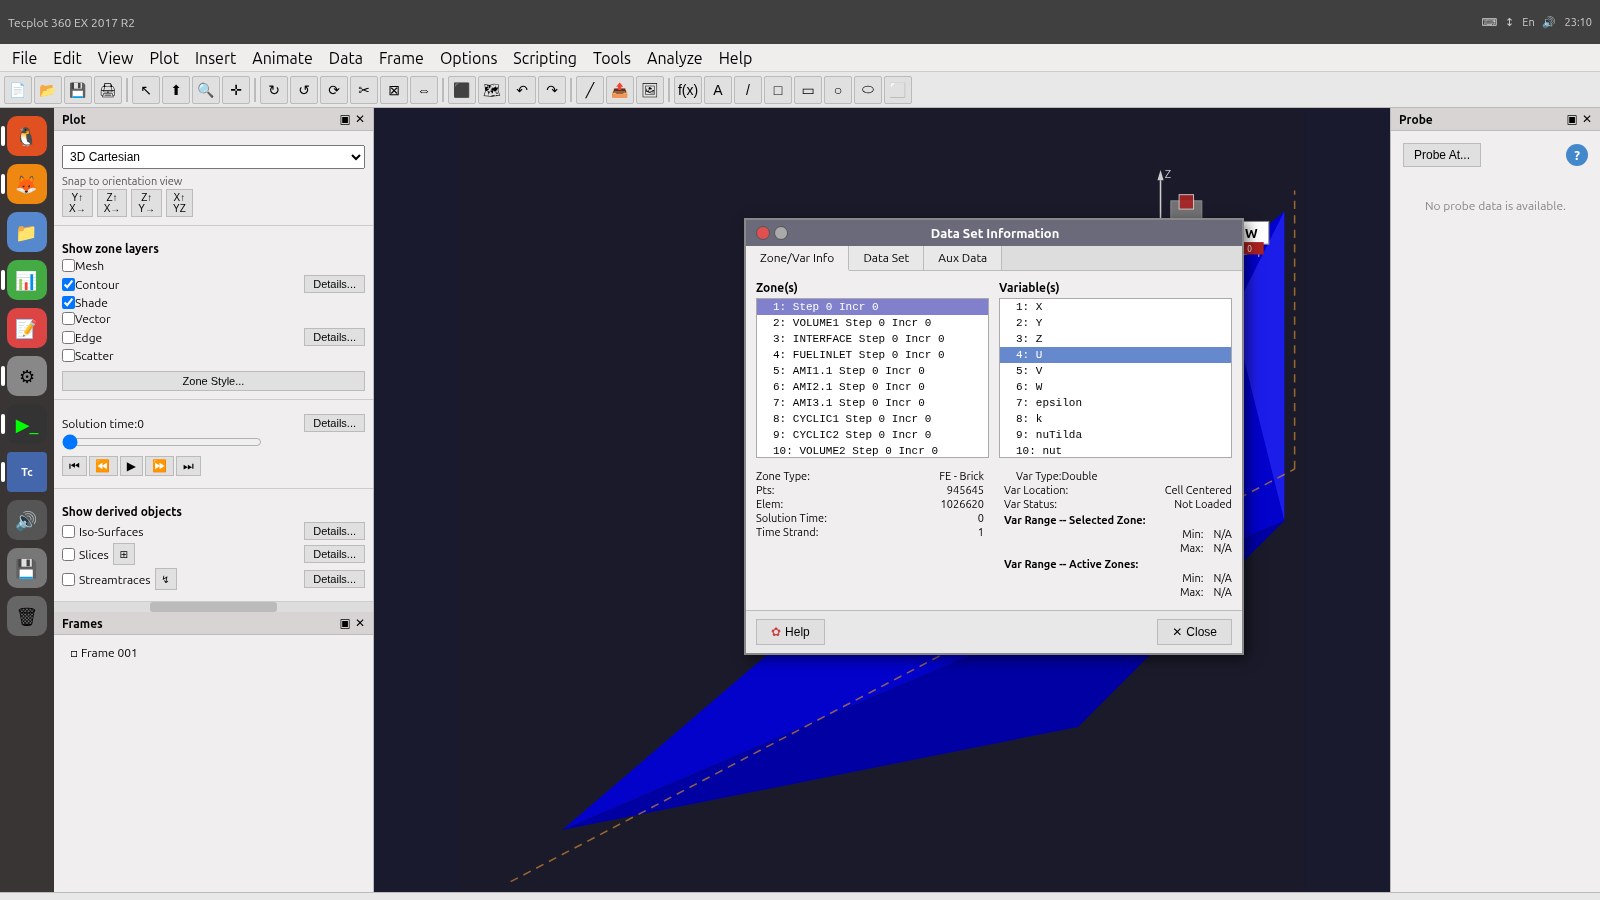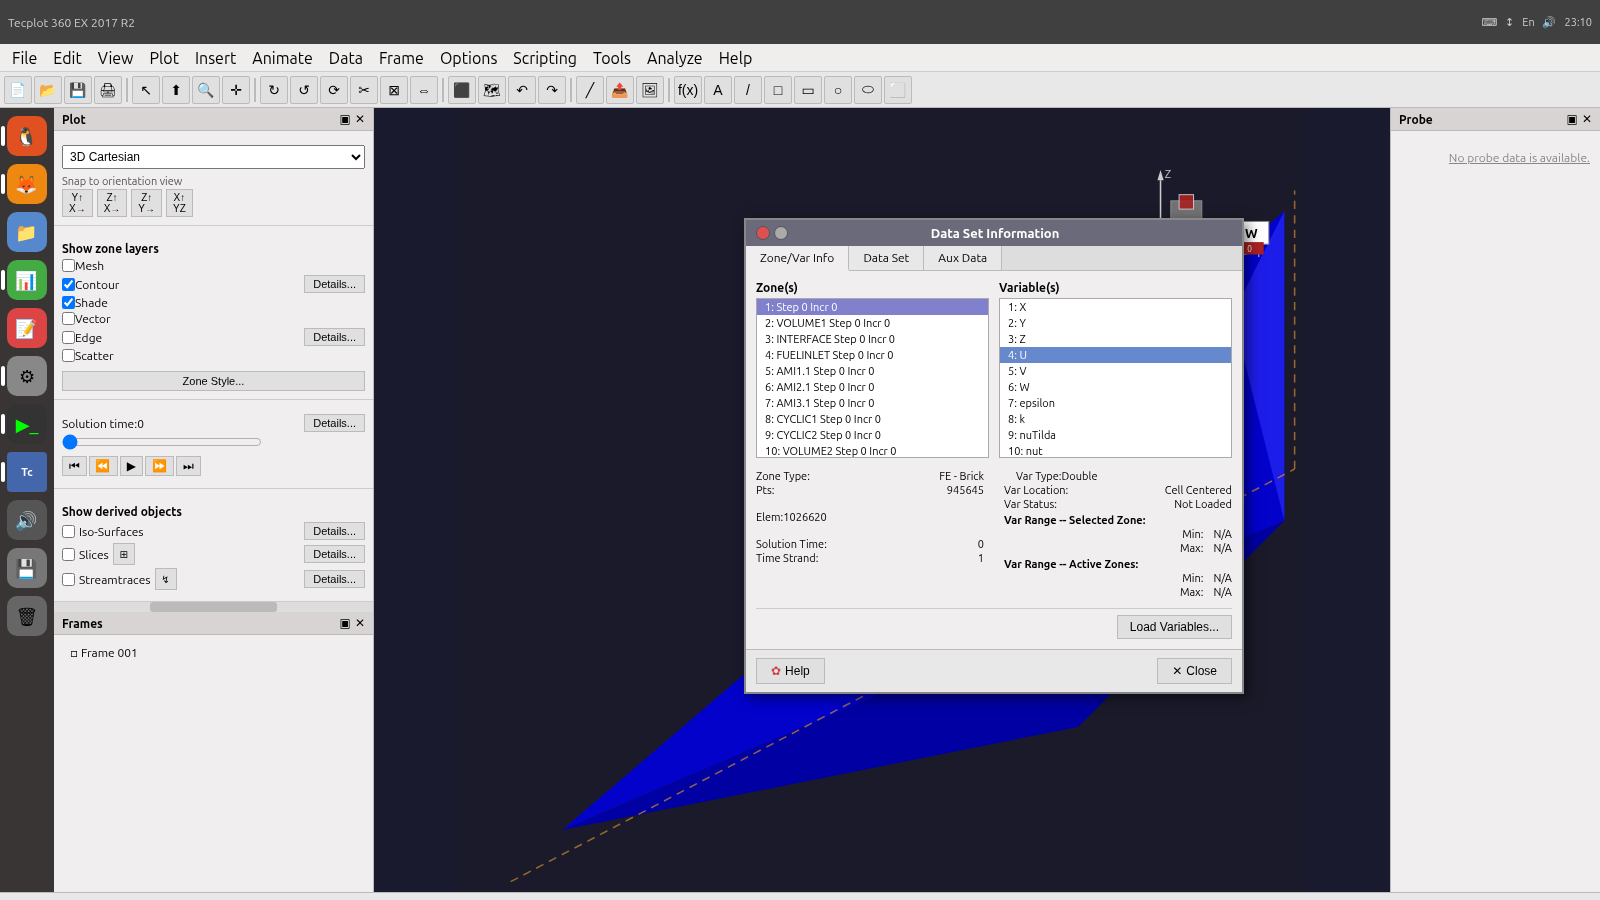--- a/index.html
+++ b/index.html
@@ -73,38 +73,38 @@
 
     .dialog-tabs { display: flex; background: #ddd; border-bottom: 1px solid #bbb; }
     .dialog-tab { padding: 5px 14px; font-size: 12px; cursor: pointer; border-right: 1px solid #bbb; background: #e8e8e8; }
     .dialog-tab.active { background: #f0eeee; border-bottom: 2px solid #f0eeee; margin-bottom: -1px; }
 
     .dialog-body { padding: 10px; }
     .dialog-cols { display: flex; gap: 10px; }
     .dialog-col { flex: 1; }
     .col-header { font-size: 12px; font-weight: bold; margin-bottom: 4px; }
     .list-box { width: 100%; height: 160px; border: 1px solid #aaa; overflow-y: auto; background: #fff; font-size: 11px; }
-    .list-item { padding: 2px 8px; cursor: pointer; white-space: nowrap; }
+    .list-item { padding: 2px 16px; cursor: pointer; white-space: nowrap; font-family: Liberation Mono, monospace; }
     .list-item.selected { background: #6688cc; color: #fff; }
     .list-item.highlighted { background: #8080cc; color: #fff; }
 
     .dialog-footer-row { display: flex; justify-content: flex-end; margin-top: 8px; padding-top: 6px; border-top: 1px solid #ccc; }
     .load-vars-btn { padding: 4px 12px; font-size: 12px; background: #e0e0e0; border: 1px solid #bbb; cursor: pointer; }
 
     .dialog-bottom-btns { display: flex; justify-content: space-between; padding: 8px 10px; background: #e8e8e8; border-top: 1px solid #bbb; }
     .dialog-action-btn { padding: 5px 14px; font-size: 12px; background: #e0e0e0; border: 1px solid #bbb; cursor: pointer; display: flex; align-items: center; gap: 4px; }
 
     #full-left { display: flex; }
     #app-dock { width: 54px; background: #3a3535; display: flex; flex-direction: column; align-items: center; padding: 6px 0; gap: 4px; }
     .dock-icon { width: 40px; height: 40px; border-radius: 10px; display: flex; align-items: center; justify-content: center; font-size: 18px; cursor: pointer; margin: 2px 0; position: relative; }
     .dock-icon.active::before { content: ''; position: absolute; left: -6px; top: 50%; transform: translateY(-50%); width: 4px; height: 20px; background: #fff; border-radius: 2px; }
 
     .probe-btn { padding: 4px 10px; font-size: 12px; background: #e0e0e0; border: 1px solid #bbb; cursor: pointer; margin: 6px; }
     .probe-help { width: 22px; height: 22px; border-radius: 50%; background: #4488cc; color: #fff; display: flex; align-items: center; justify-content: center; font-size: 13px; font-weight: bold; cursor: pointer; margin: 6px; }
-    .probe-no-data { color: #888; font-size: 12px; padding: 20px 10px; text-align: right; text-decoration: underline; }
+    .probe-no-data { color: #888; font-size: 12px; padding: 20px 22px; text-align: center; }
   </style>
 </head>
 <body>
 
 <div id="titlebar">
   <div id="titlebar-left">
     <span>Tecplot 360 EX 2017 R2</span>
   </div>
   <div id="titlebar-right">
     <span>⌨</span>
@@ -406,21 +406,21 @@
 
             <div style="flex:1;">
               <div style="display:flex; justify-content:space-between; margin:2px 0;">
                 <span>Zone Type:</span>
                 <span>FE - Brick</span>
               </div>
               <div style="display:flex; justify-content:space-between; margin:2px 0;">
                 <span>Pts:</span>
                 <span>945645</span>
               </div>
-              <div style="display:flex; justify-content:flex-start; margin:15px 0;">
+              <div style="display:flex; justify-content:space-between; margin:2px 0;">
                 <span>Elem:</span>
                 <span>1026620</span>
               </div>
               <div style="display:flex; justify-content:space-between; margin:2px 0;">
                 <span>Solution Time:</span>
                 <span>0</span>
               </div>
               <div style="display:flex; justify-content:space-between; margin:2px 0;">
                 <span>Time Strand:</span>
                 <span>1</span>
@@ -454,23 +454,20 @@
                 <span>Min:</span>
                 <span>N/A</span>
               </div>
               <div style="display:flex; justify-content:flex-end; gap:10px; margin:2px 0;">
                 <span>Max:</span>
                 <span>N/A</span>
               </div>
             </div>
           </div>
 
-          <div class="dialog-footer-row">
-            <button class="load-vars-btn">Load Variables...</button>
-          </div>
         </div>
 
         <div class="dialog-bottom-btns">
           <button class="dialog-action-btn">
             <span style="color:#cc4444;">✿</span>
             <span>Help</span>
           </button>
           <button class="dialog-action-btn">
             <span>✕</span>
             <span>Close</span>
@@ -481,19 +478,23 @@
   </div>
 
   <div id="right-sidebar">
     <div class="panel-header">
       <span>Probe</span>
       <div style="display:flex;gap:4px;">
         <span style="cursor:pointer;">▣</span>
         <span style="cursor:pointer;">✕</span>
       </div>
     </div>
+    <div style="display:flex; justify-content:space-between; align-items:center; padding:6px;">
+      <button class="probe-btn">Probe At...</button>
+      <div class="probe-help">?</div>
+    </div>
     <div class="probe-no-data">No probe data is available.</div>
   </div>
 </div>
 
 <div id="statusbar">
   <span>Click to Select, Drag to Select Group</span>
 </div>
 
 </body></html>

